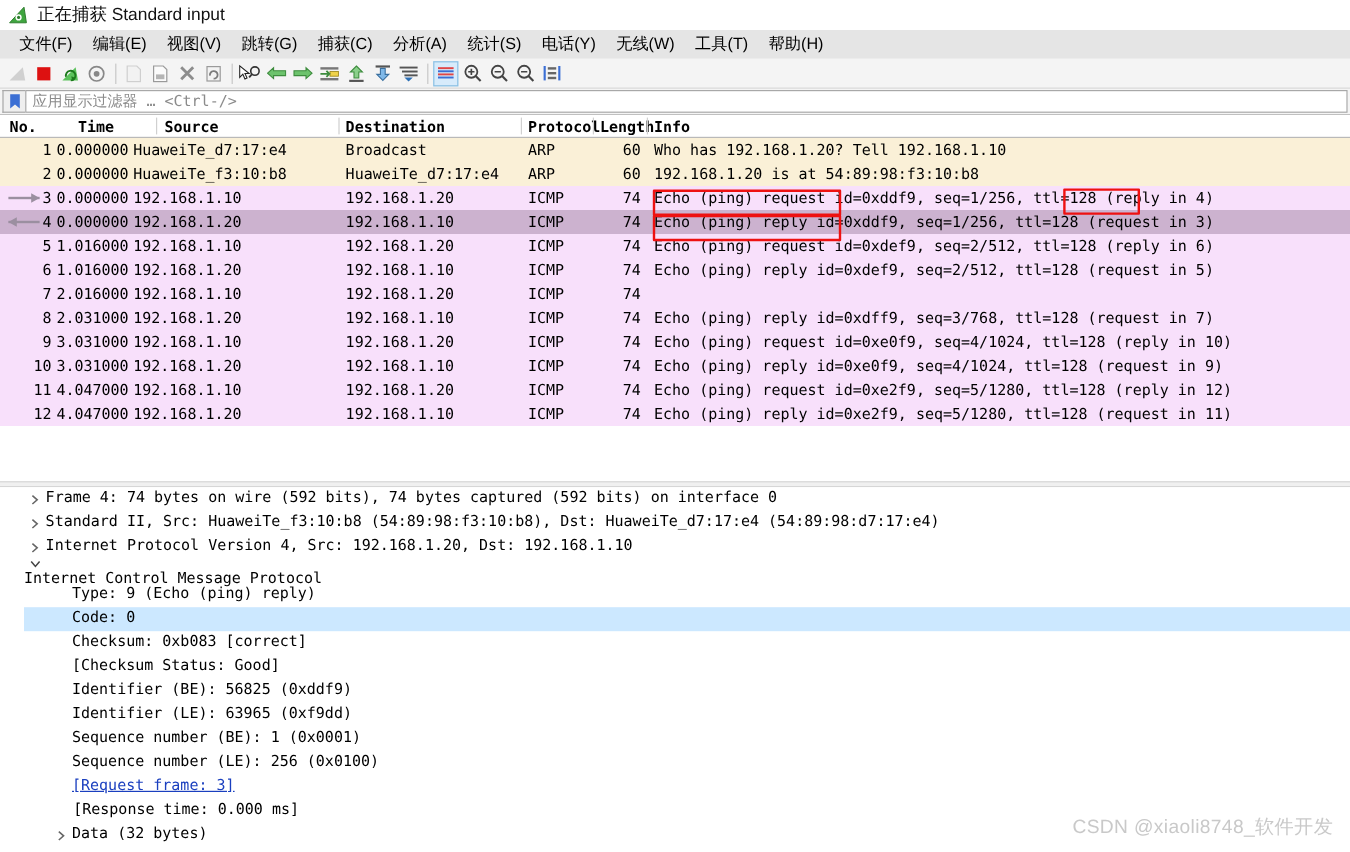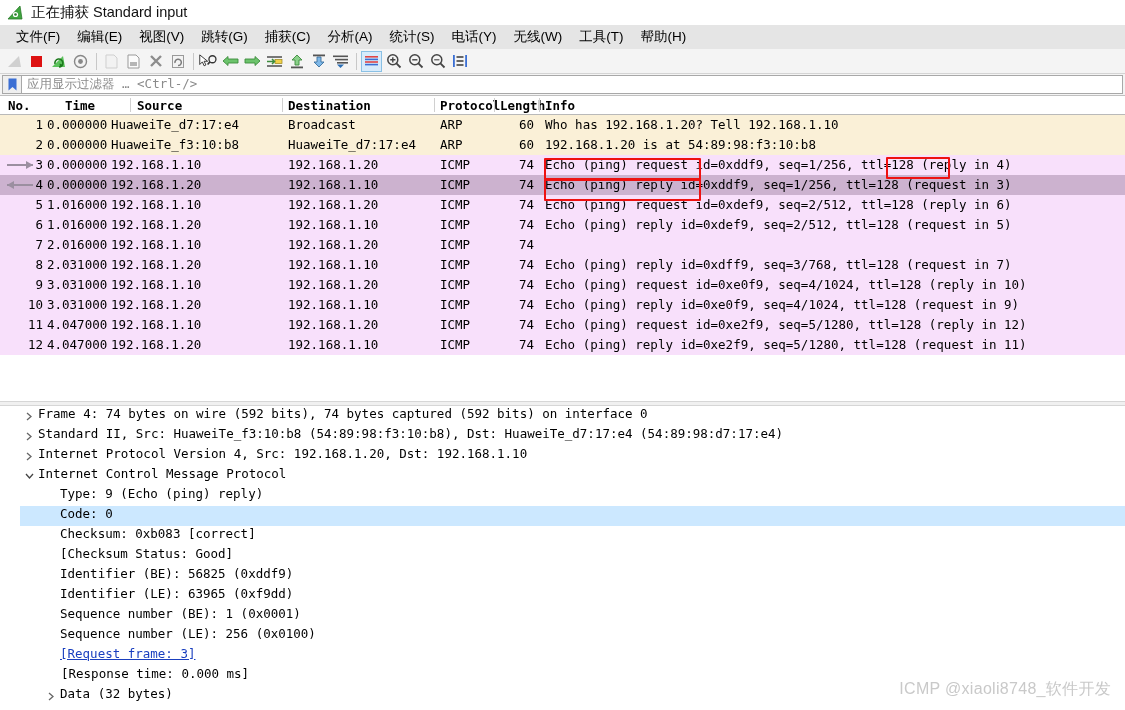--- a/index.html
+++ b/index.html
@@ -557,21 +557,21 @@
         <span class="dt-label">Standard II, Src: HuaweiTe_f3:10:b8 (54:89:98:f3:10:b8), Dst: HuaweiTe_d7:17:e4 (54:89:98:d7:17:e4)</span>
       </div>
       <div class="dt-row" style="padding-left: 0px;">
         <span class="dt-twisty">
           <svg width="8" height="9" viewBox="0 0 8 9">
             <path d="M2 1 L6 4.5 L2 8" fill="none" stroke="#666" stroke-width="1.3"></path>
           </svg>
         </span>
         <span class="dt-label">Internet Protocol Version 4, Src: 192.168.1.20, Dst: 192.168.1.10</span>
       </div>
-      <div class="dt-row" style="padding-left: 0px;">
+      <div class="dt-row" style="padding-left: 0px; flex-direction: column;">
         <span class="dt-twisty">
           <svg width="9" height="8" viewBox="0 0 9 8">
             <path d="M1 2 L4.5 6 L8 2" fill="none" stroke="#444" stroke-width="1.3"></path>
           </svg>
         </span>
         <span class="dt-label">Internet Control Message Protocol</span>
       </div>
       <div class="dt-row" style="padding-left: 22px;">
         <span class="dt-twisty"></span>
         <span class="dt-label">Type: 9 (Echo (ping) reply)</span>
@@ -619,15 +619,15 @@
           </svg>
         </span>
         <span class="dt-label">Data (32 bytes)</span>
       </div>
     </div>
 
   <div class="anno-box" id="anno-0" style="left: 544px; top: 158px; width: 157px; height: 22px; border-color: rgb(238, 17, 17);"></div>
   <div class="anno-box" id="anno-1" style="left: 544px; top: 179px; width: 157px; height: 22px; border-color: rgb(238, 17, 17);"></div>
   <div class="anno-box" id="anno-2" style="left: 886px; top: 157px; width: 64px; height: 22px; border-color: rgb(238, 17, 17);"></div>
 
-  <div class="watermark">ICMP @xiaoli8748_软件开发</div>
+  <div class="watermark">CSDN @xiaoli8748_软件开发</div>
 
 </div>
 
 </body></html>

